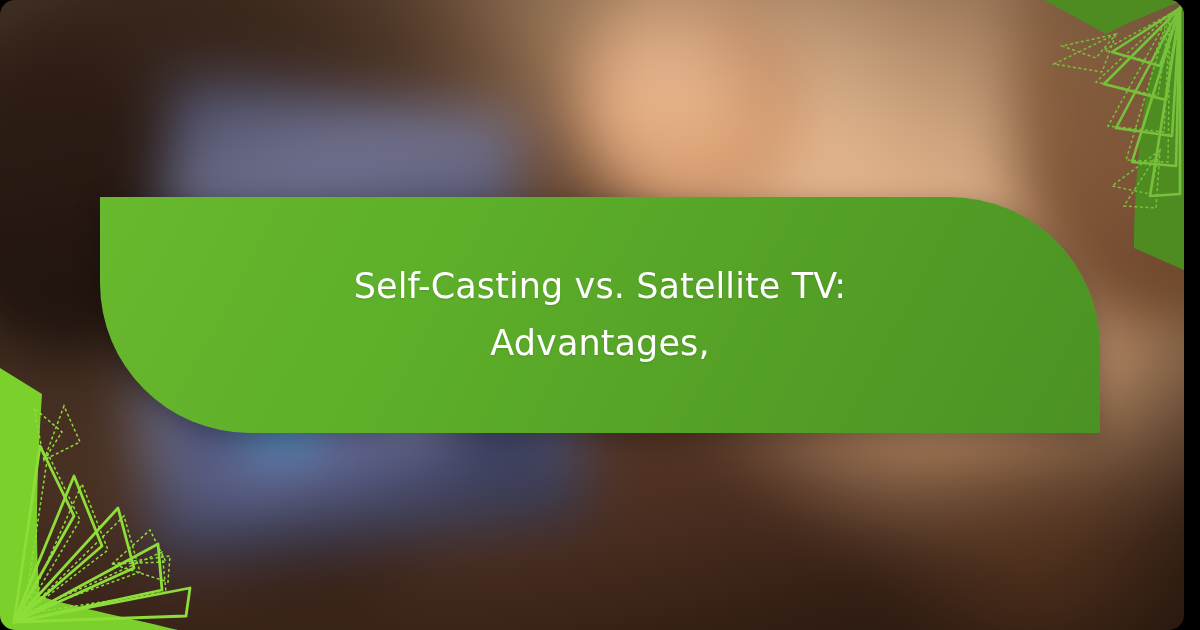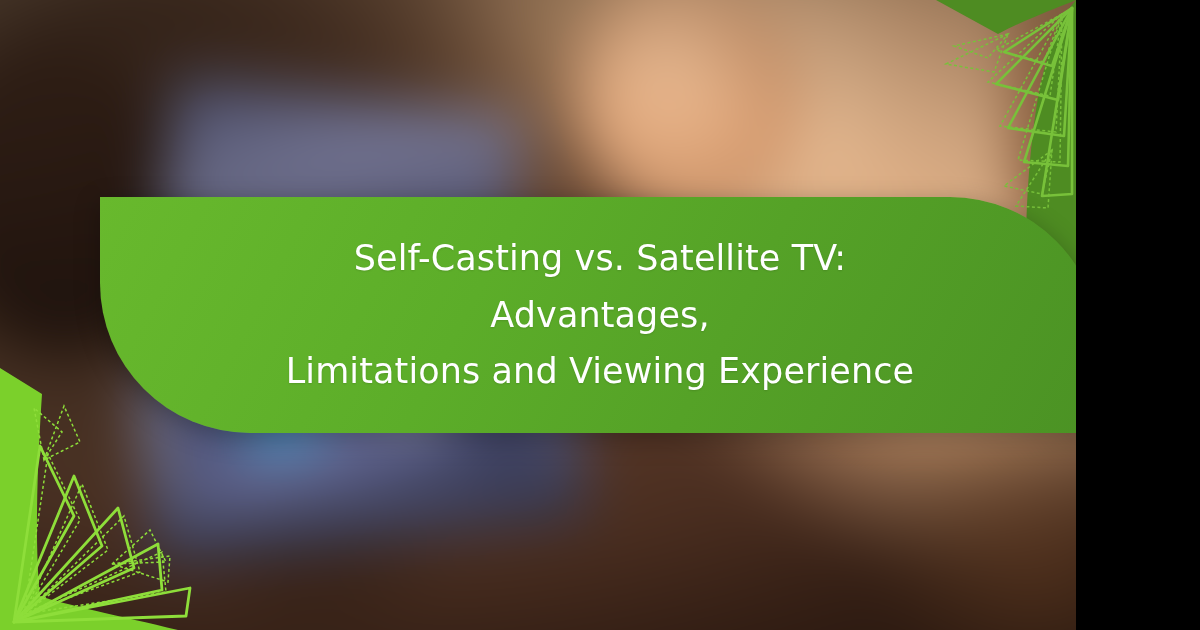--- a/index.html
+++ b/index.html
@@ -3,24 +3,25 @@
 <meta charset="utf-8">
 <title>Social Card</title>
 <style>
   html, body {
     margin: 0;
     padding: 0;
     background: #000;
   }
   #card {
     position: relative;
-    width: 1076px;
+    width: 1184px;
     height: 630px;
     overflow: hidden;
     font-family: "DejaVu Sans", sans-serif;
+    border-radius: 15px;
   }
 
   
   #bg-photo {
     position: absolute;
     left: -60px; top: -60px;
     width: 1320px; height: 750px;
     filter: blur(26px) saturate(1.05);
     transform: scale(1.06);
   }
@@ -190,17 +191,16 @@
       <path d="M44,110 L34,58 L62,82 Z"></path>
       <path d="M44,110 L64,56 L80,92 Z"></path>
       <path d="M112,214 L150,180 L166,212 Z"></path>
       <path d="M112,214 L170,206 L168,232 Z"></path>
     </g>
   </svg>
 
   <div id="banner">
     <div id="banner-title">
       <span>Self-Casting vs. Satellite TV: Advantages,</span><br>
-      <span>Limitations and Viewing Experience</span>
     </div>
   </div>
 
 </div>
 
 </body></html>

